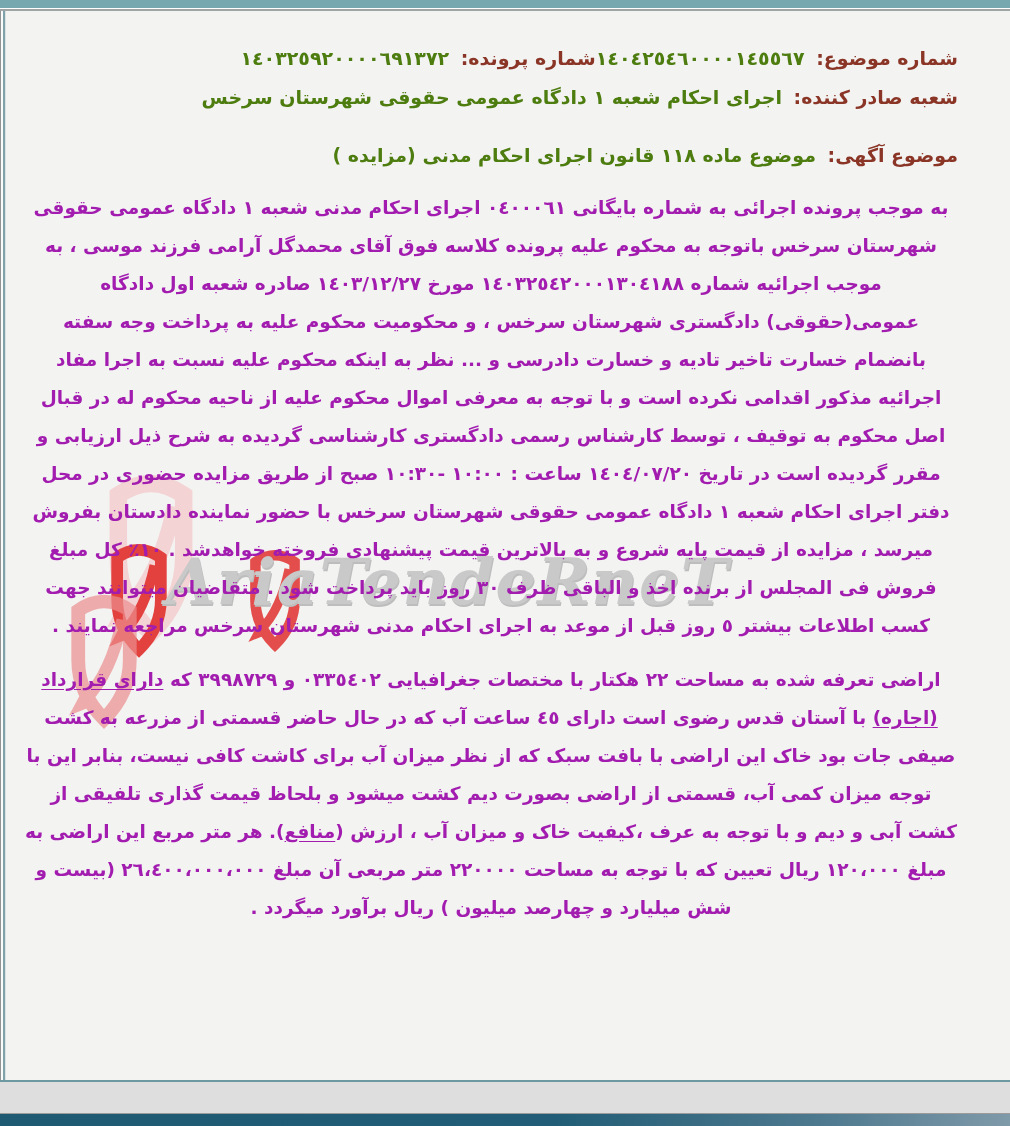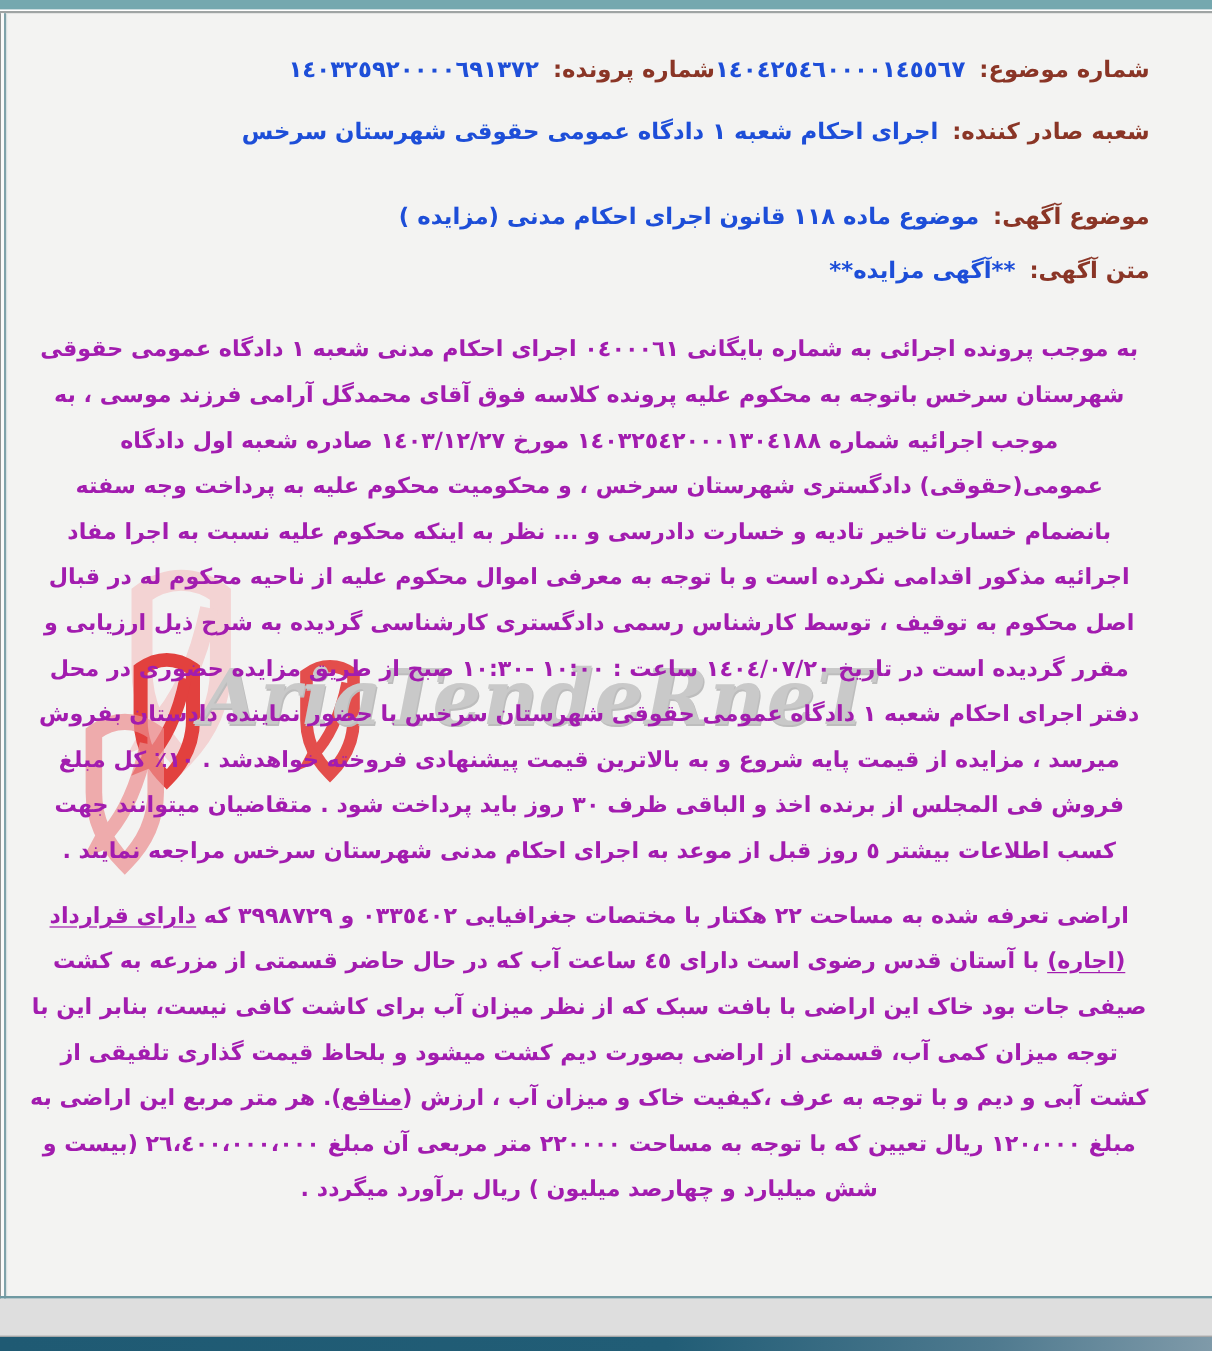--- a/index.html
+++ b/index.html
@@ -57,24 +57,24 @@
     direction:rtl;z-index:2;
     color:#151515;
   }
   .hdr-row{display:flex;direction:rtl;align-items:baseline;font-size:19px;font-weight:bold;}
   .hdr-row.r1{margin-bottom:17px;}
   .hdr-row.r2{margin-bottom:36px;}
   .hdr-row.r3{margin-bottom:23px;}
   .hdr-row.r4{margin-bottom:36px;}
   .field{white-space:nowrap;}
   .field .lbl{color:#8a3526;}
-  .field .val{color:#1d4ed8;padding-right:5px;}
+  .field .val{color:#4d7c0f;padding-right:5px;}
   .w1{flex:0 0 310px;}
   .w2{flex:0 0 235px;}
-  .fieldwrap{white-space:normal;margin-top:13px;}
+  .fieldwrap{white-space:normal;}
 
   .bodytext{font-size:18.5px;font-weight:bold;line-height:38px;color:#a21caf;}
   .para{margin:0;text-align:center;}
   .para.p1{margin-bottom:16px;}
   .sec{margin:0 0 24px 0;text-align:right;font-size:19px;font-weight:bold;}
   .para.p2{margin-bottom:0;}
   u{text-decoration:underline;text-underline-offset:3px;}
 </style>
 </head>
 <body>
@@ -129,26 +129,20 @@
       </div>
     </div>
 
     <div class="hdr-row r3">
       <div class="field fieldwrap">
         <span class="lbl">موضوع آگهی:</span>
         <span class="val">موضوع ماده ١١٨ قانون اجرای احکام مدنی (مزایده )</span>
       </div>
     </div>
 
-    <div class="hdr-row r4">
-      <div class="field">
-        <span class="lbl">متن آگهی:</span>
-        <span class="val">**آگهی مزایده**</span>
-      </div>
-    </div>
 
     <div class="bodytext">
       <p class="para p1">به موجب پرونده اجرائی به شماره بایگانی ٠٤٠٠٠٦١ اجرای احکام مدنی شعبه ١ دادگاه عمومی حقوقی شهرستان سرخس باتوجه به  محکوم علیه پرونده کلاسه فوق آقای محمدگل آرامی فرزند موسی ، به موجب اجرائیه شماره ١٤٠٣٢٥٤٢٠٠٠١٣٠٤١٨٨ مورخ ١٤٠٣/١٢/٢٧  صادره شعبه اول دادگاه عمومی(حقوقی) دادگستری شهرستان سرخس ، و محکومیت محکوم علیه به پرداخت وجه سفته بانضمام خسارت تاخیر تادیه و خسارت دادرسی و ... نظر به اینکه محکوم علیه نسبت به اجرا مفاد اجرائیه مذکور اقدامی نکرده است  و با توجه به  معرفی اموال محکوم علیه از ناحیه محکوم له  در قبال اصل محکوم به توقیف ، توسط کارشناس رسمی دادگستری کارشناسی گردیده  به شرح ذیل ارزیابی و مقرر گردیده است در تاریخ ١٤٠٤/٠٧/٢٠ ساعت : ١٠:٠٠ -١٠:٣٠ صبح از طریق مزایده حضوری در محل دفتر اجرای احکام شعبه ١ دادگاه عمومی حقوقی شهرستان سرخس  با حضور نماینده دادستان بفروش میرسد ، مزایده از قیمت پایه شروع و به بالاترین قیمت پیشنهادی فروخته خواهدشد . ١٠٪ کل مبلغ فروش فی المجلس از برنده اخذ و الباقی ظرف ٣٠ روز باید پرداخت شود . متقاضیان میتوانند جهت کسب اطلاعات بیشتر ٥ روز قبل از موعد به اجرای احکام مدنی شهرستان سرخس مراجعه نمایند .</p>
       <p class="para p2"><span>اراضی تعرفه شده به مساحت ٢٢ هکتار با مختصات جغرافیایی ٠٣٣٥٤٠٢ و ٣٩٩٨٧٢٩ که </span><u>دارای قرارداد (اجاره)</u><span> با آستان قدس رضوی است دارای ٤٥ ساعت آب که در حال حاضر قسمتی از مزرعه به کشت صیفی جات بود خاک این اراضی با بافت سبک که از نظر میزان آب برای کاشت کافی نیست، بنابر این با توجه میزان کمی آب، قسمتی از اراضی بصورت دیم کشت میشود و بلحاظ قیمت گذاری تلفیقی از کشت آبی و دیم  و با توجه به عرف ،کیفیت خاک و میزان آب ، ارزش (</span><u>منافع</u><span>). هر متر مربع این اراضی به مبلغ ١٢٠،٠٠٠ ریال تعیین که با توجه به مساحت ٢٢٠٠٠٠ متر مربعی آن مبلغ ٢٦،٤٠٠،٠٠٠،٠٠٠ (بیست و شش میلیارد و چهارصد میلیون ) ریال برآورد میگردد .</span></p>
 
     </div>
 
   </div>
 
   <div class="content-bottom-line"></div>

